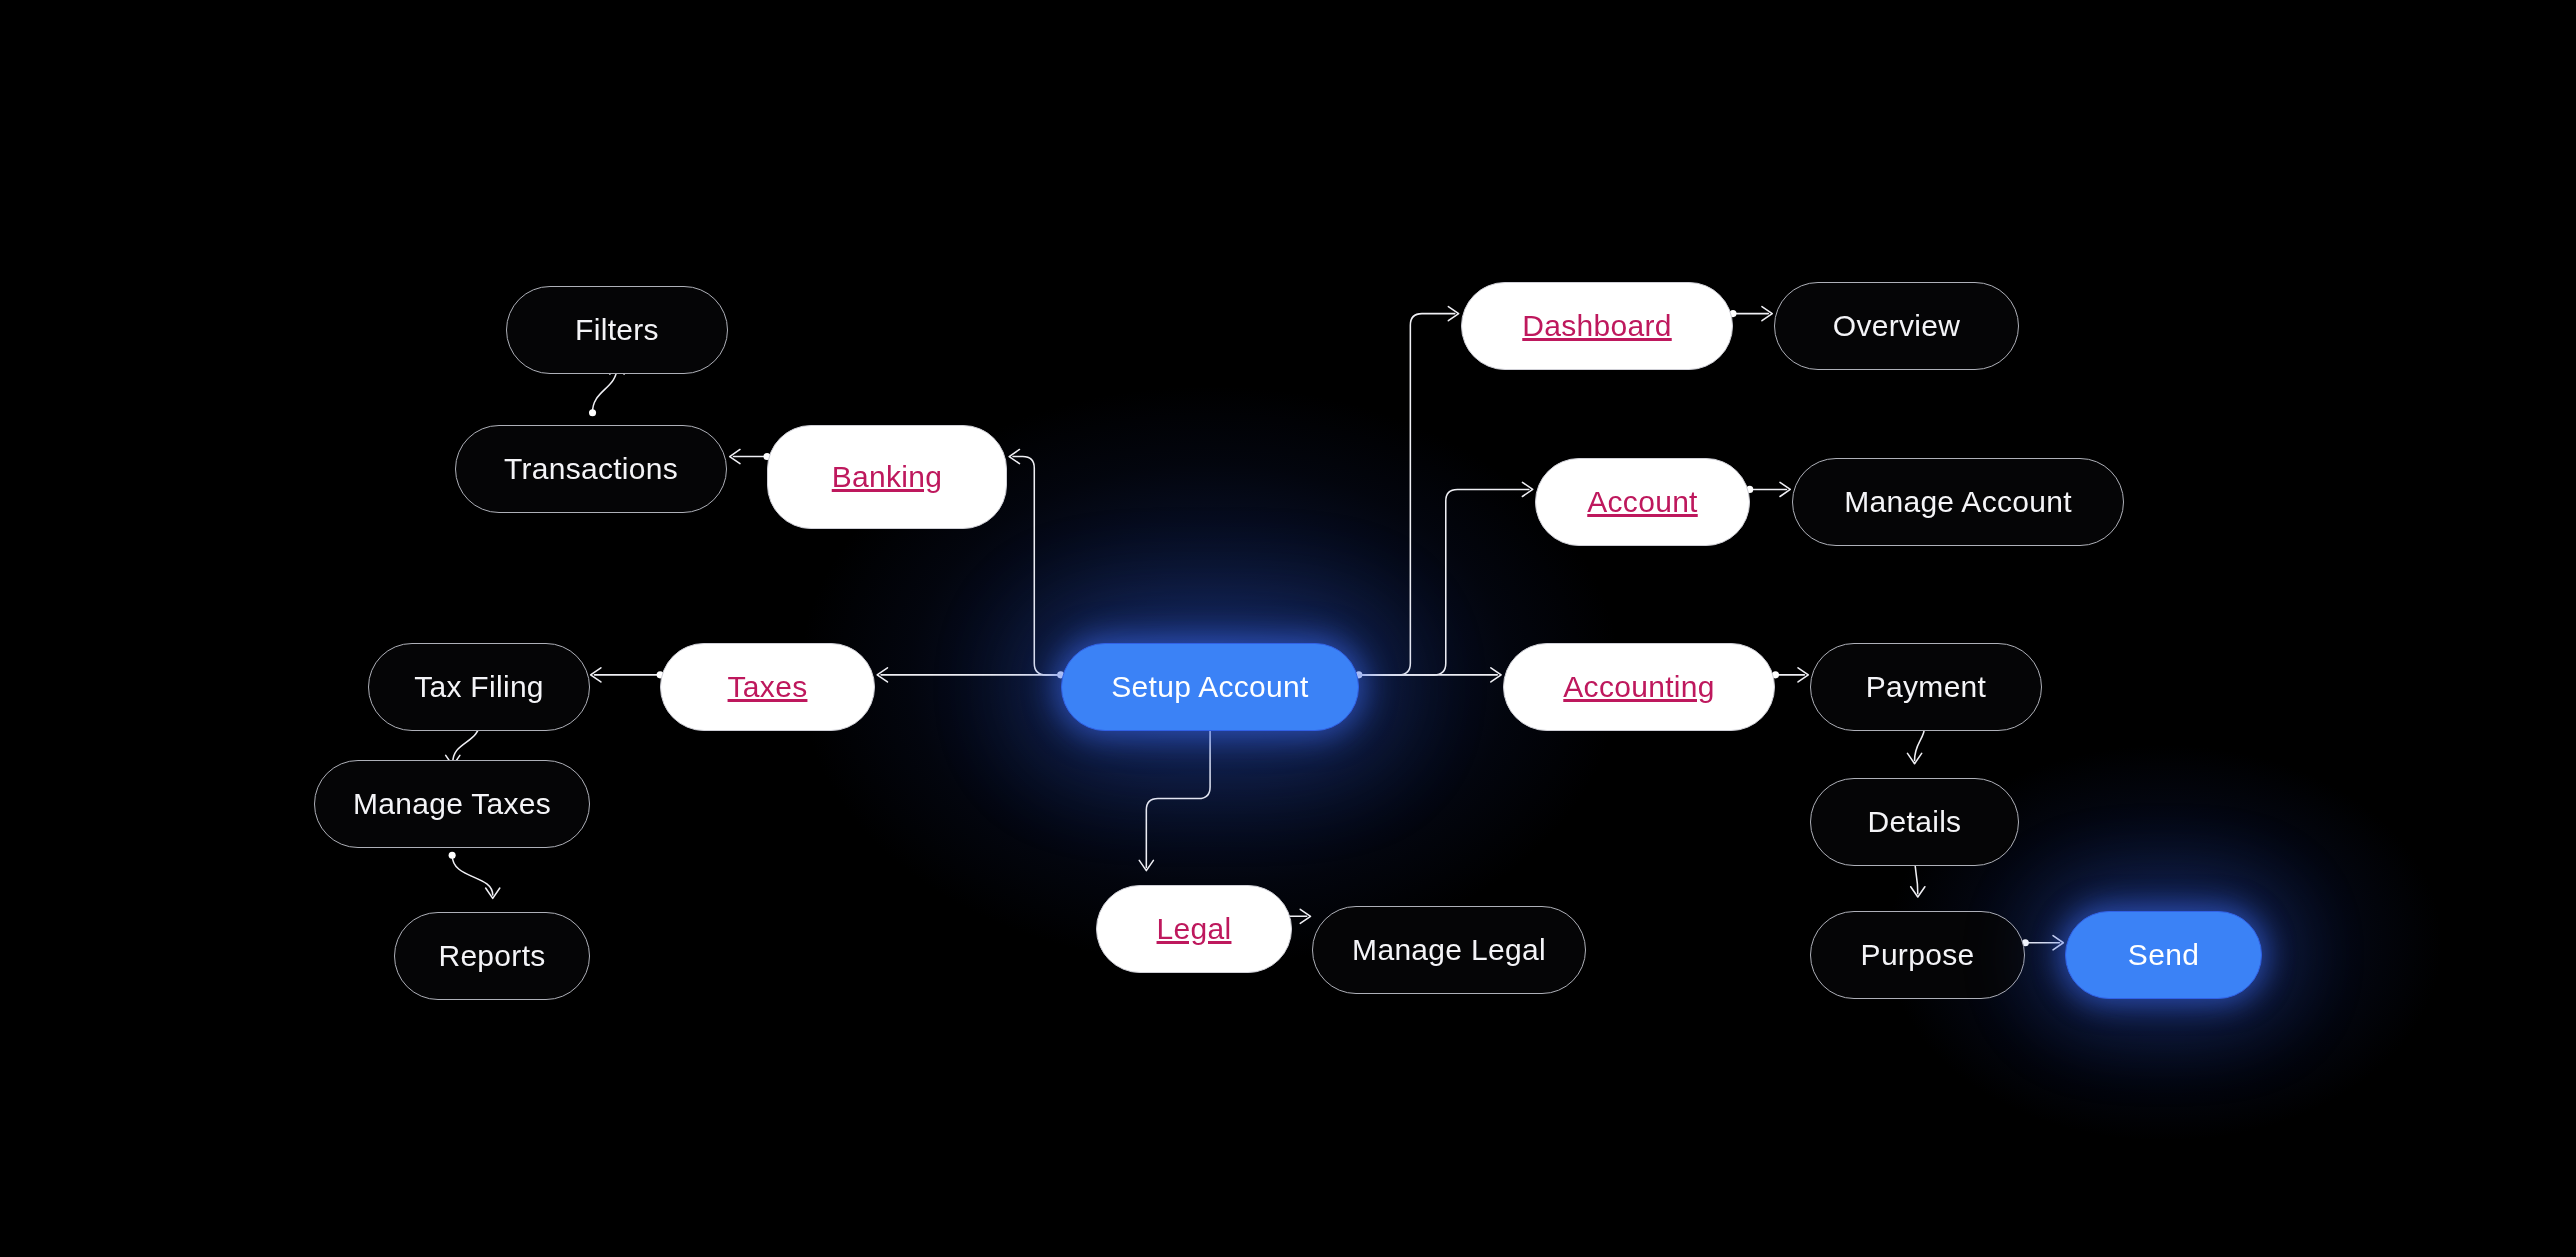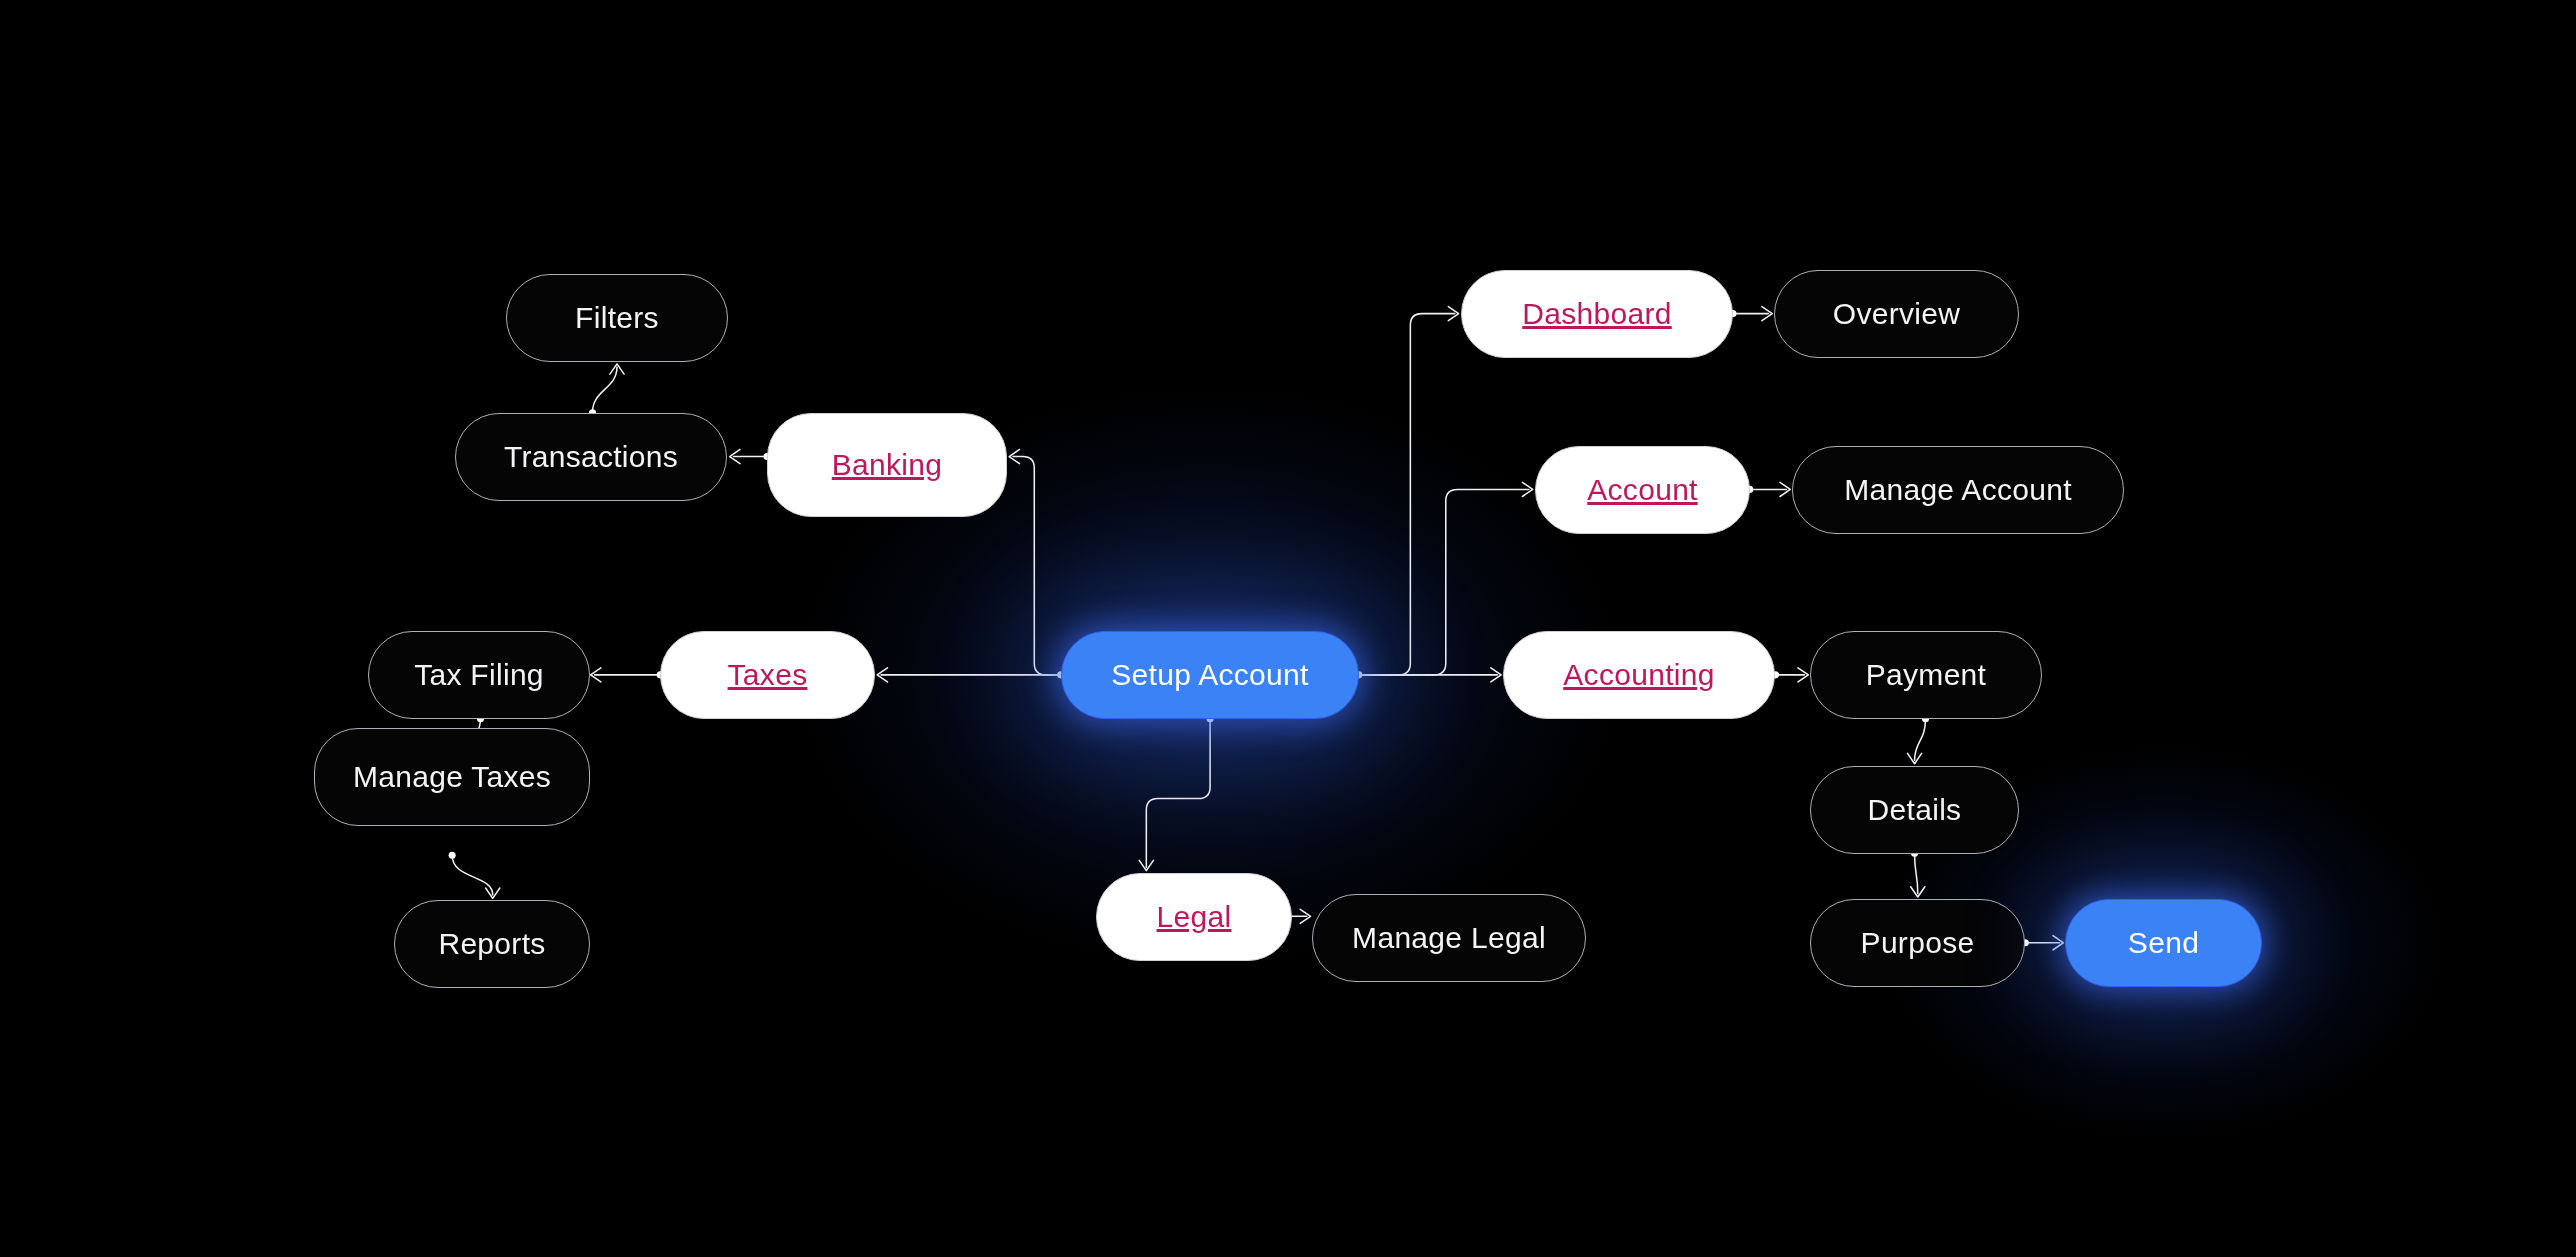--- a/index.html
+++ b/index.html
@@ -9,21 +9,21 @@
     font-family:"Liberation Sans",sans-serif;
   }
   .ambient{position:absolute;z-index:1;pointer-events:none;}
   svg.edge-layer{position:absolute;left:0;top:0;z-index:2;}
   .edge-line{fill:none;stroke:#EFEFF4;stroke-width:2.4;stroke-linecap:round;stroke-linejoin:round;}
   .edge-arrow{fill:none;stroke:#EFEFF4;stroke-width:2.4;stroke-linecap:round;stroke-linejoin:round;}
   .edge-dot{fill:#FFFFFF;stroke:none;}
   .node{
     position:absolute;display:flex;align-items:center;justify-content:center;
     border-radius:44px;box-sizing:border-box;z-index:3;
-    font-size:30px;letter-spacing:0.3px;white-space:nowrap;
+    font-size:30px;letter-spacing:0.3px;white-space:nowrap;margin-top:12px;
   }
   .node.dark{background:#050506;border:1.3px solid #AEB0B8;color:#F4F4F7;}
   .node.light{background:#FFFFFF;border:1.3px solid #CFCFD6;color:#be185d;text-decoration:underline;}
   .node.accent{background:#3b82f6;border:1.3px solid #3161E6;color:#FFFFFF;}
   .node.glow-strong{
     box-shadow:0 0 30px 6.4px rgba(64,110,245,.55), 0 0 97px 35px rgba(47,88,210,.28);
   }
   .node.glow-soft{
     box-shadow:0 0 26px 6.4px rgba(64,110,245,.50), 0 0 77px 28px rgba(47,88,210,.25);
   }
@@ -136,21 +136,21 @@
       </div>
       <div class="node dark" style="left: 368px; top: 631px; width: 222px; height: 88px;">
         <span class="node-label">Tax Filing</span>
       </div>
       <div class="node light" style="left: 660px; top: 631px; width: 215px; height: 88px;">
         <span class="node-label">Taxes</span>
       </div>
       <div class="node accent glow-strong" style="left: 1061px; top: 631px; width: 298px; height: 88px;">
         <span class="node-label">Setup Account</span>
       </div>
-      <div class="node dark" style="left: 314px; top: 728px; width: 276px; height: 98px; text-align: center;">
+      <div class="node dark" style="left: 314px; top: 748px; width: 276px; height: 88px; text-align: center;">
         <span class="node-label">Manage Taxes</span>
       </div>
       <div class="node dark" style="left: 394px; top: 900px; width: 196px; height: 88px;">
         <span class="node-label">Reports</span>
       </div>
       <div class="node light" style="left: 1096px; top: 873px; width: 196px; height: 88px;">
         <span class="node-label">Legal</span>
       </div>
       <div class="node dark" style="left: 1312px; top: 894px; width: 274px; height: 88px;">
         <span class="node-label">Manage Legal</span>

